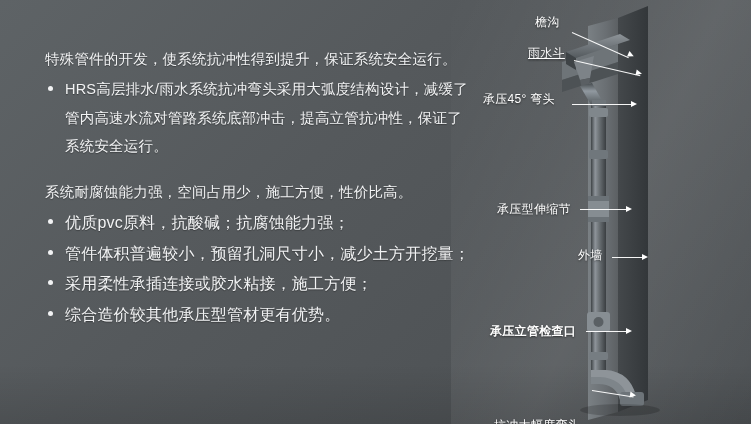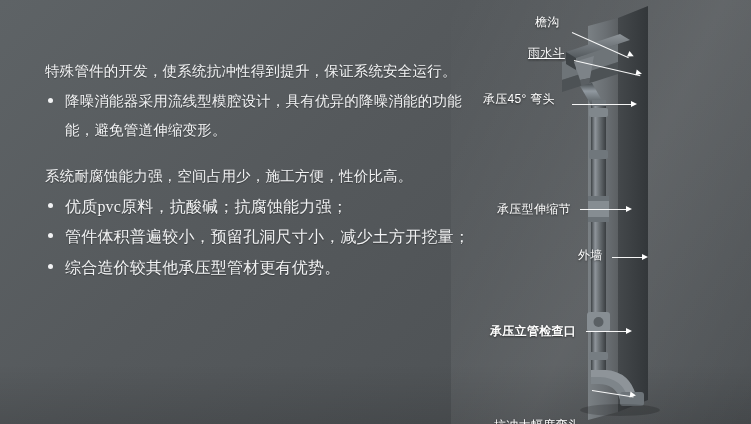--- a/index.html
+++ b/index.html
@@ -32,24 +32,23 @@
     width: 751px;
     height: 60px;
     background: linear-gradient(180deg, rgba(0,0,0,0.00) 0%, rgba(0,0,0,0.12) 100%);
     pointer-events: none;
   }
 
   
   #text-col {
     position: absolute;
     left: 45px;
-    top: 57px;
+    top: 45px;
     width: 430px;
     color: #f2f3f4;
-    font-family: Liberation Serif, serif;
   }
   .para {
     font-size: 14.5px;
     line-height: 1.95;
     margin: 0 0 2px 0;
     letter-spacing: 0.2px;
     text-shadow: 0 1px 1px rgba(0,0,0,0.35);
   }
   .bullets {
     list-style: none;
@@ -138,29 +137,30 @@
 
 <div id="page">
 
   <div id="bg-sheen"></div>
   <div id="bg-floor"></div>
 
   <div id="text-col">
 
     <p class="para">特殊管件的开发，使系统抗冲性得到提升，保证系统安全运行。</p>
 
-    <div class="para hang">降噪消能器采用流线型模腔设计，具有优异的降噪消能的功能能，避免管道伸缩变形。</div>
+    <div class="para hang">HRS高层排水/雨水系统抗冲弯头采用大弧度结构设计，减缓了管内高速水流对管路系统底部冲击，提高立管抗冲性，保证了系统安全运行。</div>
 
     <div class="spacer-block"></div>
 
     <p class="para">系统耐腐蚀能力强，空间占用少，施工方便，性价比高。</p>
 
     <ul class="bullets tight">
       <li>优质pvc原料，抗酸碱；抗腐蚀能力强；</li>
       <li>管件体积普遍较小，预留孔洞尺寸小，减少土方开挖量；</li>
+      <li>采用柔性承插连接或胶水粘接，施工方便；</li>
       <li>综合造价较其他承压型管材更有优势。</li>
     </ul>
   </div>
 
   <div id="drawing">
     <svg width="281" height="424" viewBox="0 0 281 424" xmlns="http://www.w3.org/2000/svg">
       <defs>
         <linearGradient id="wallFace" x1="0" y1="0" x2="1" y2="0">
           <stop offset="0%" stop-color="#7a8084"></stop>
           <stop offset="60%" stop-color="#6a6f73"></stop>

